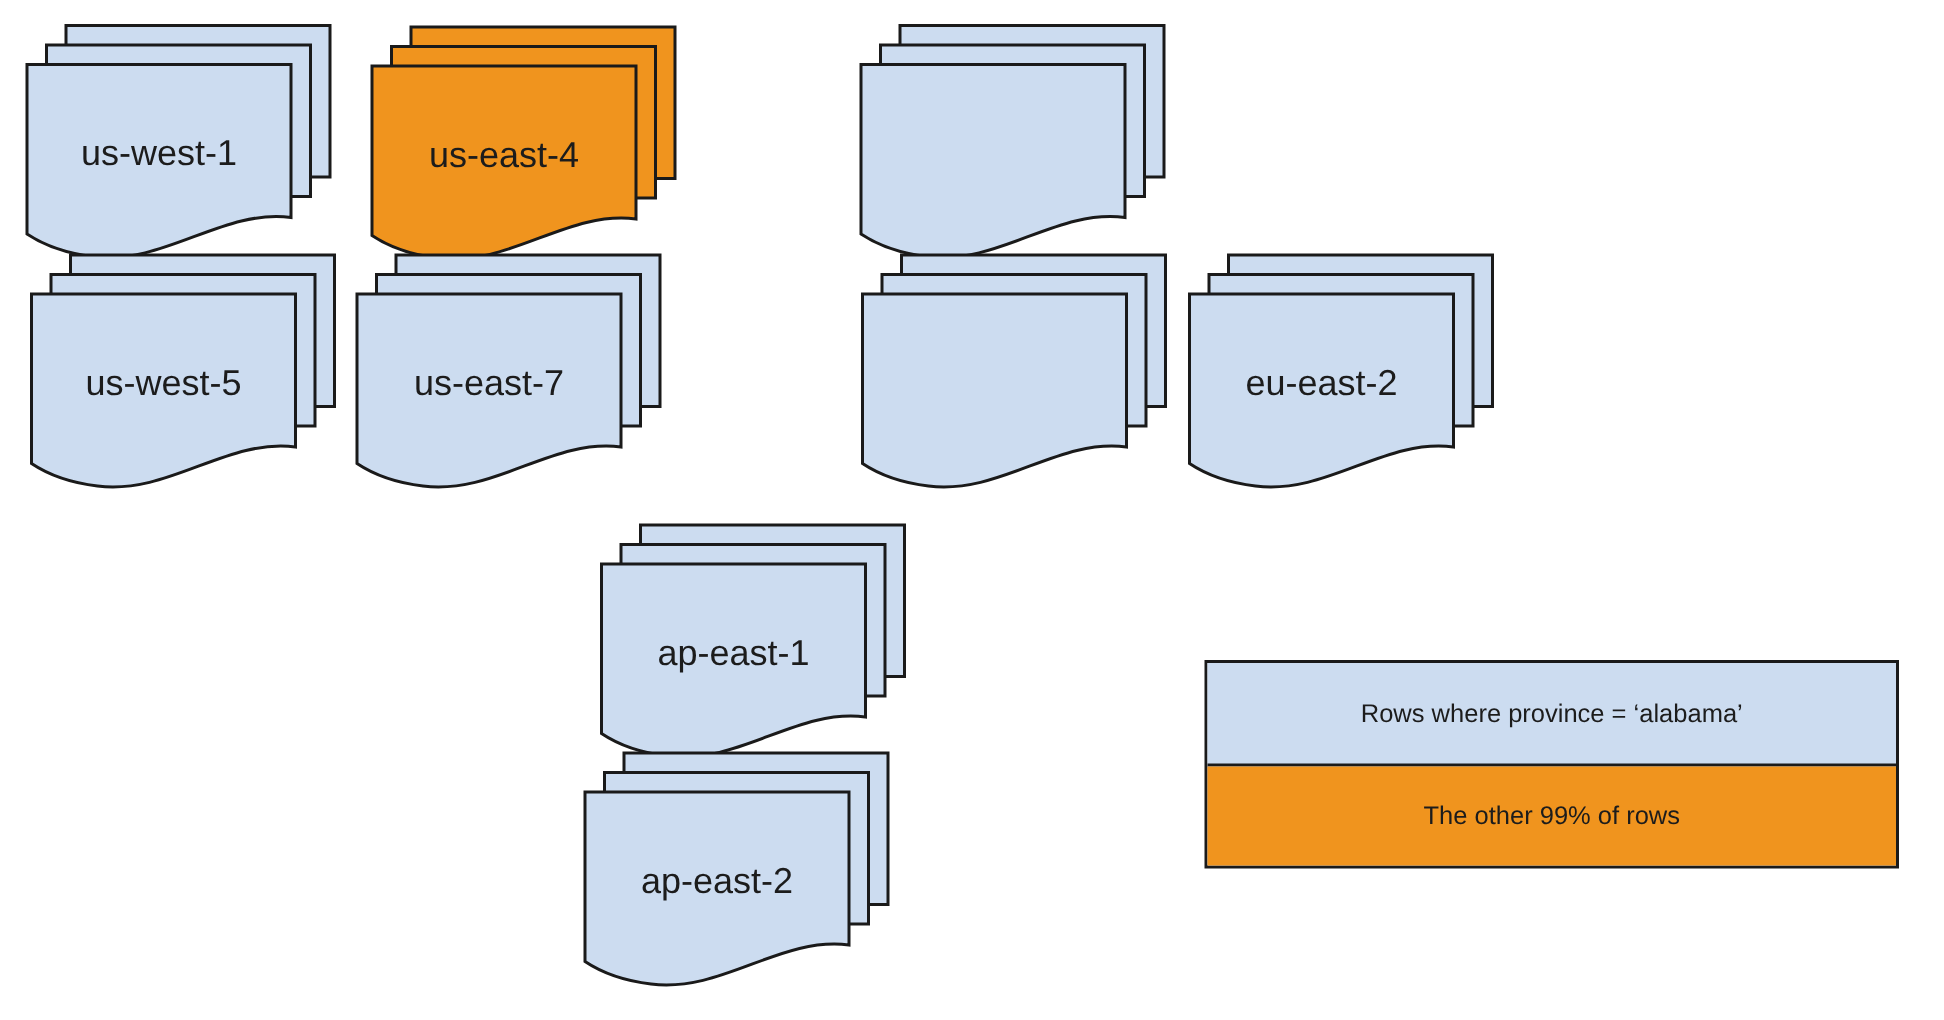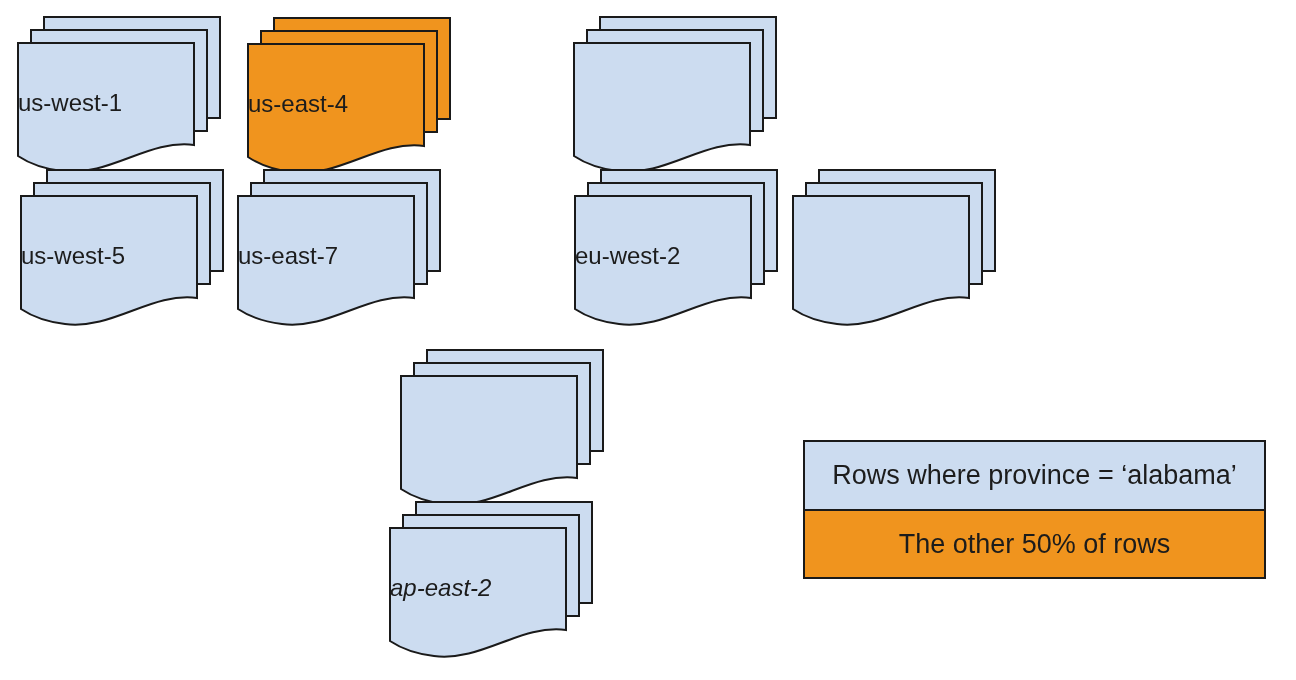--- a/index.html
+++ b/index.html
@@ -35,53 +35,53 @@
     stroke-width: 2px;
   }
   .stack.orange .sheet {
     fill: var(--c-highlight_orange, #f0941e);
   }
   .stack-label {
     position: absolute;
     left: 1px;
     top: 73px;
     width: 176px;
-    text-align: left;
+    text-align: center;
     font-size: 24px;
     line-height: 28px;
     color: var(--c-text, #1c1c1c);
     white-space: nowrap;
   }
 
   
   #s-us-west-1 { left: 17px;  top: 16px; }
   #s-us-east-1 { left: 247px; top: 17px; }
   #s-eu-west-1 { left: 573px; top: 16px; }
   #s-eu-east-1 { left: 804px; top: 16px; }
   #s-us-west-2 { left: 20px;  top: 169px; }
   #s-us-east-2 { left: 237px; top: 169px; }
   #s-eu-west-2 { left: 574px; top: 169px; }
   #s-eu-east-2 { left: 792px; top: 169px; }
   #s-ap-east-1 { left: 400px; top: 349px; }
-  #s-ap-east-2 { left: 389px; top: 501px; font-style: italic; }
+  #s-ap-east-2 { left: 389px; top: 501px; }
 
   
   .legend {
     position: absolute;
     left: 803px;
     top: 440px;
     width: 459px;
     height: 135px;
     border: 2px solid var(--c-stroke, #1a1a1a);
   }
   .legend-row {
     display: flex;
     align-items: center;
     justify-content: center;
-    font-size: 27px;
+    font-size: 17px;
     color: var(--c-text, #1c1c1c);
   }
   .legend-row.blue {
     height: 67px;
     background: var(--c-region_blue, #ccdcf0);
     border-bottom: 2px solid var(--c-stroke, #1a1a1a);
   }
   .legend-row.orange {
     height: 66px;
     background: var(--c-highlight_orange, #f0941e);
@@ -136,50 +136,51 @@
     </svg>
     <div class="stack-label">us-east-7</div>
   </div>
 
   <div class="stack" id="s-eu-west-2">
     <svg width="204" height="160" viewBox="0 0 204 160" aria-hidden="true">
       <rect class="sheet" x="27" y="1" width="176" height="101"></rect>
       <rect class="sheet" x="14" y="14" width="176" height="101"></rect>
       <path class="sheet" d="M1 27 L177 27 L177 129 C131 123 93 161 45 155 C28 153 13 148 1 140 Z"></path>
     </svg>
-    <div class="stack-label">eu-west-2</div>
   </div>
 
   <div class="stack" id="s-eu-east-2">
     <svg width="204" height="160" viewBox="0 0 204 160" aria-hidden="true">
       <rect class="sheet" x="27" y="1" width="176" height="101"></rect>
       <rect class="sheet" x="14" y="14" width="176" height="101"></rect>
       <path class="sheet" d="M1 27 L177 27 L177 129 C131 123 93 161 45 155 C28 153 13 148 1 140 Z"></path>
     </svg>
+    <div class="stack-label">eu-east-2</div>
   </div>
 
   <div class="stack" id="s-ap-east-1">
     <svg width="204" height="160" viewBox="0 0 204 160" aria-hidden="true">
       <rect class="sheet" x="27" y="1" width="176" height="101"></rect>
       <rect class="sheet" x="14" y="14" width="176" height="101"></rect>
       <path class="sheet" d="M1 27 L177 27 L177 129 C131 123 93 161 45 155 C28 153 13 148 1 140 Z"></path>
     </svg>
+    <div class="stack-label">ap-east-1</div>
   </div>
 
   <div class="stack" id="s-ap-east-2">
     <svg width="204" height="160" viewBox="0 0 204 160" aria-hidden="true">
       <rect class="sheet" x="27" y="1" width="176" height="101"></rect>
       <rect class="sheet" x="14" y="14" width="176" height="101"></rect>
       <path class="sheet" d="M1 27 L177 27 L177 129 C131 123 93 161 45 155 C28 153 13 148 1 140 Z"></path>
     </svg>
     <div class="stack-label">ap-east-2</div>
   </div>
 
   <div class="legend">
     <div class="legend-row blue">
       <span>Rows where province = ‘alabama’</span>
     </div>
     <div class="legend-row orange">
-      <span>The other 50% of rows</span>
+      <span>The other 99% of rows</span>
     </div>
   </div>
 
 </div>
 
 </body></html>

